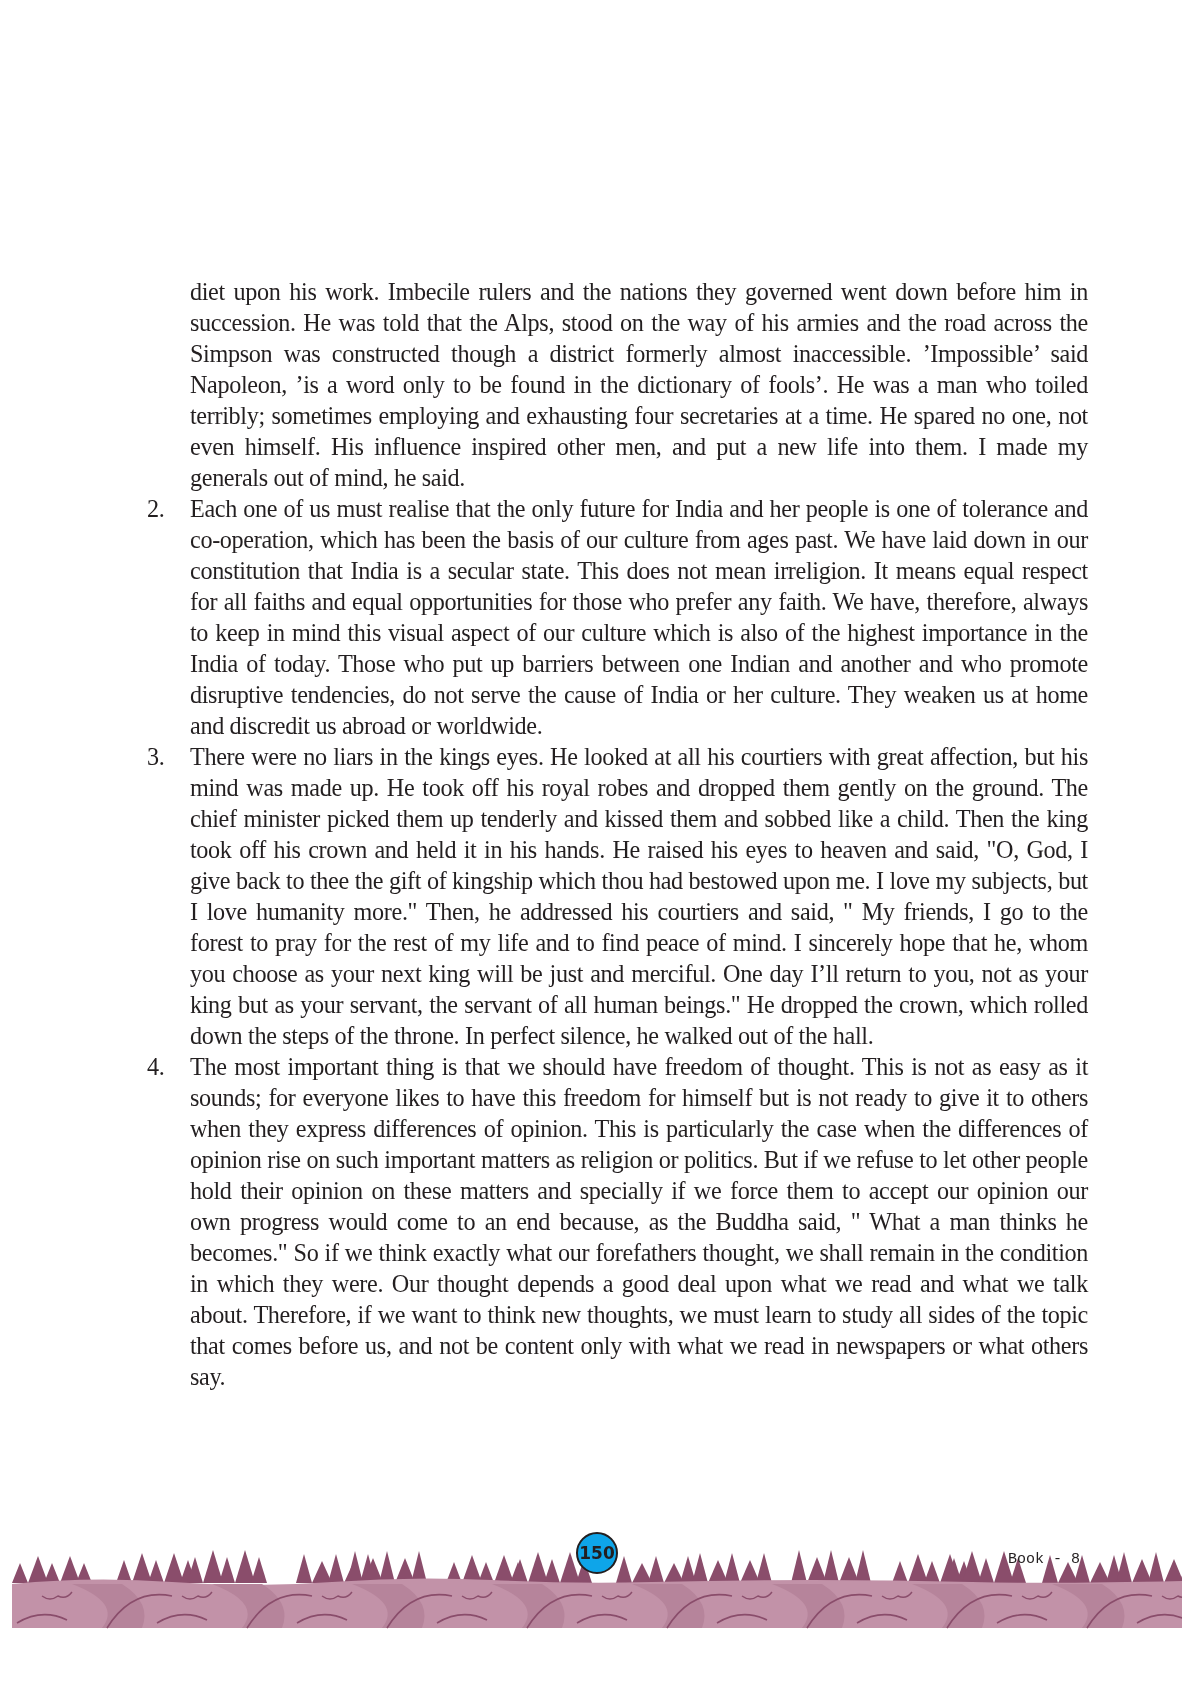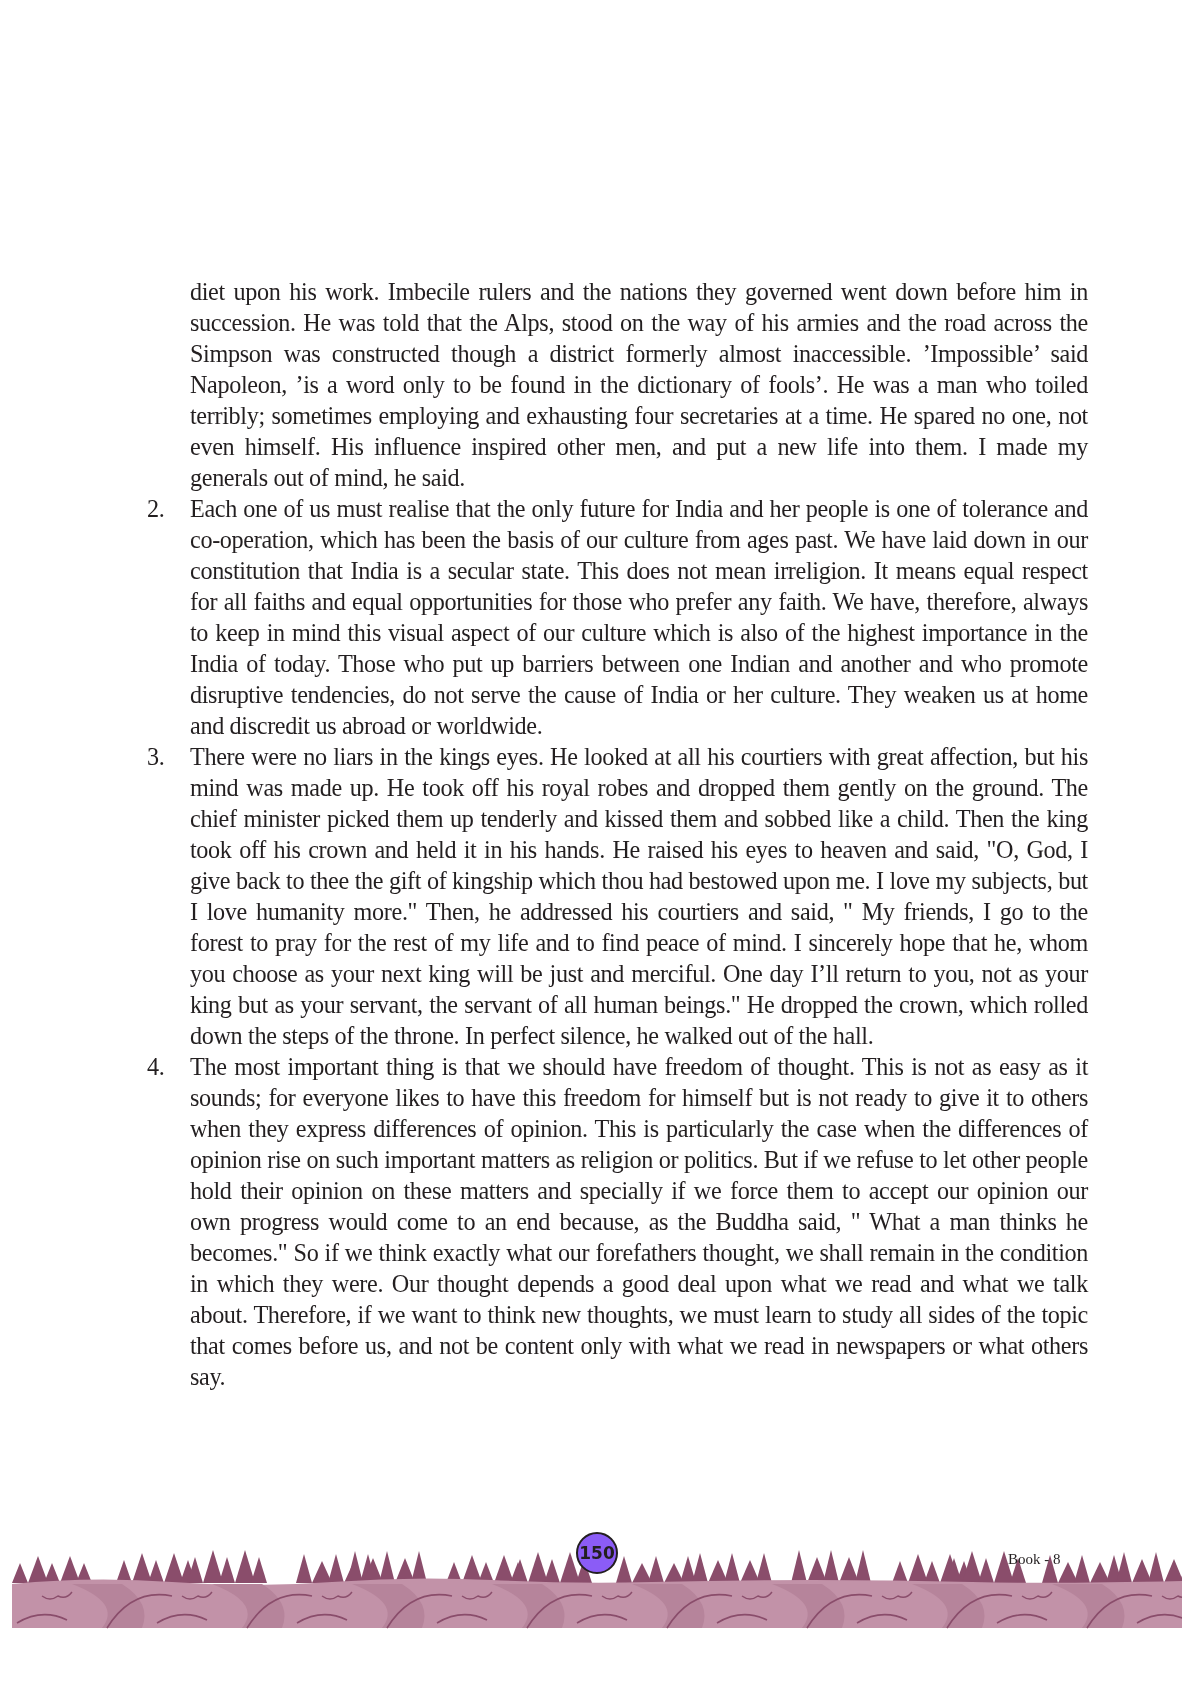--- a/index.html
+++ b/index.html
@@ -10,28 +10,28 @@
       font-family: "Liberation Serif", "DejaVu Serif", serif;
       font-size: 24.2px; line-height: 31px; color: #231f20;
       text-align: justify; letter-spacing: -0.35px;
     }
     .para { margin: 0; }
     .item { position: relative; margin: 0; }
     .num { position: absolute; left: -43px; top: 0; width: 30px; text-align: left; }
     .banner { position: absolute; left: 12px; top: 1500px; width: 1170px; height: 100px; }
     .page-badge {
       position: absolute; left: 576px; top: 1484px; width: 42px; height: 42px;
-      border-radius: 50%; background: #8b5cf6; border: 2.5px solid #231f20;
+      border-radius: 50%; background: #0ea5e9; border: 2.5px solid #231f20;
       display: flex; align-items: center; justify-content: center;
       font-family: "DejaVu Sans", sans-serif; font-weight: bold; font-size: 17px; color: #231f20;
       z-index: 3; box-sizing: border-box;
     }
     .book-label {
       position: absolute; left: 1008px; top: 1503px;
-      font-family: Liberation Serif, serif; font-size: 15px; color: #231f20; z-index: 3;
+      font-family: Liberation Mono, monospace; font-size: 15px; color: #231f20; z-index: 3;
     }
   </style>
 </head>
 <body>
 
 <div class="page">
   <div class="content">
     <p class="para">diet upon his work. Imbecile rulers and the nations they governed went down before him in succession. He was told that the Alps, stood on the way of his armies and the road across the Simpson was constructed though a district formerly almost inaccessible. ’Impossible’ said Napoleon, ’is a word only to be found in the dictionary of fools’. He was a man who toiled terribly; sometimes employing and exhausting four secretaries at a time. He spared no one, not even himself. His influence inspired other men, and put a new life into them. I made my generals out of mind, he said.</p>
 
     <div class="item">

